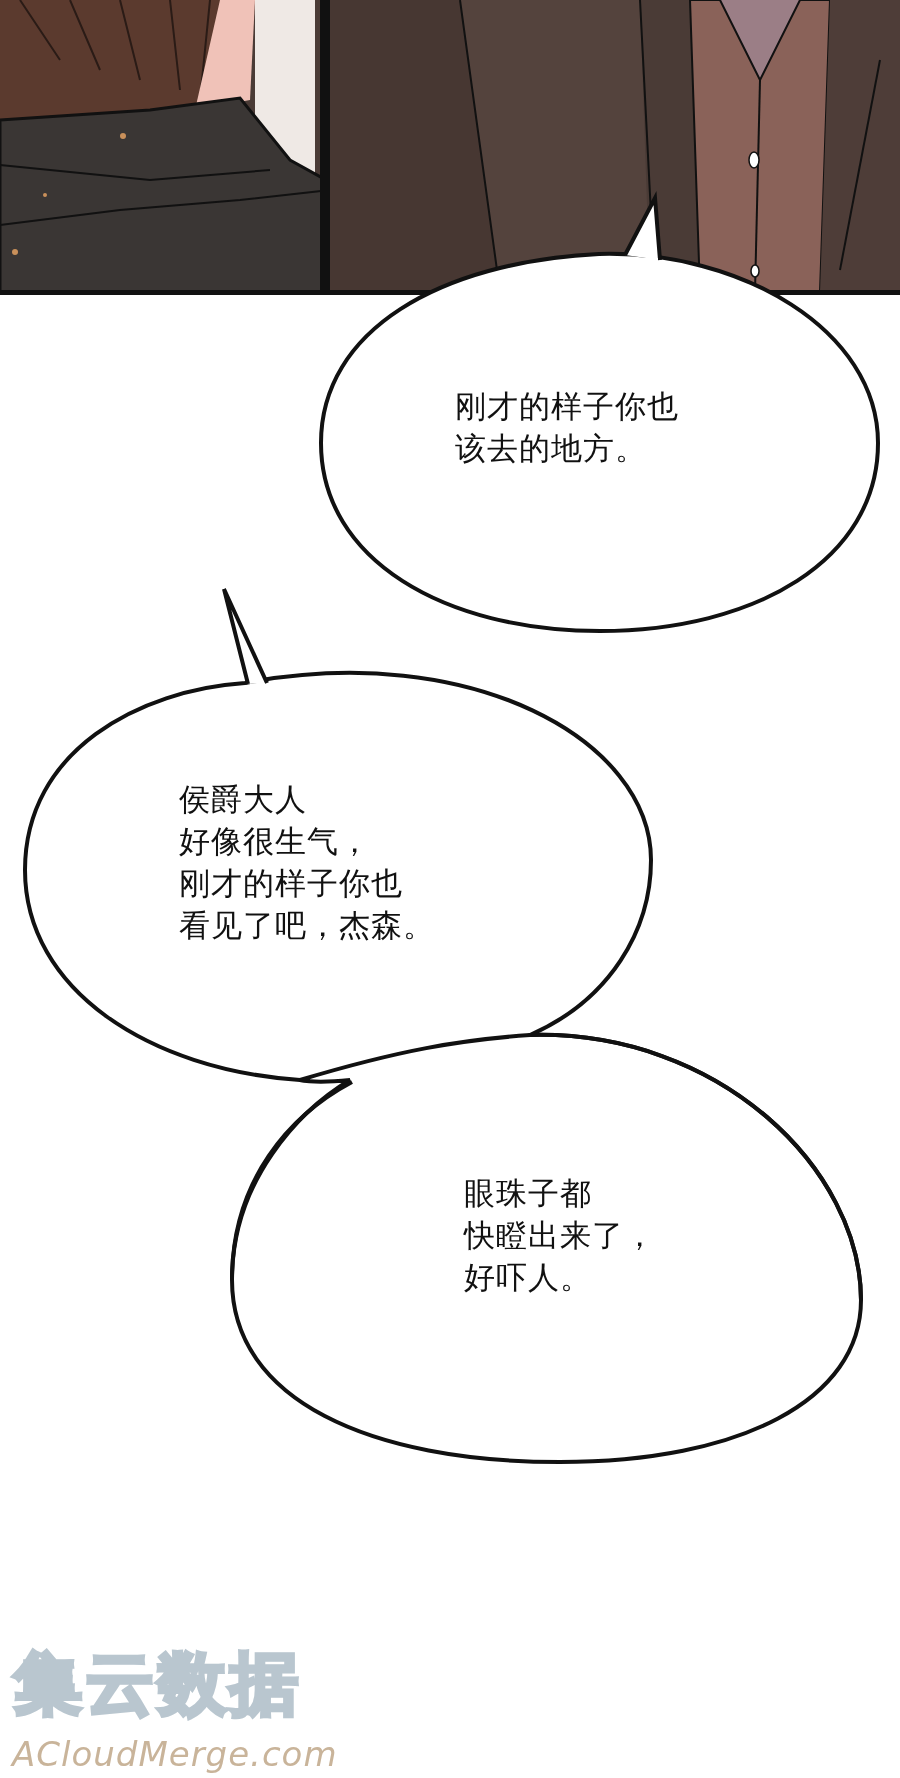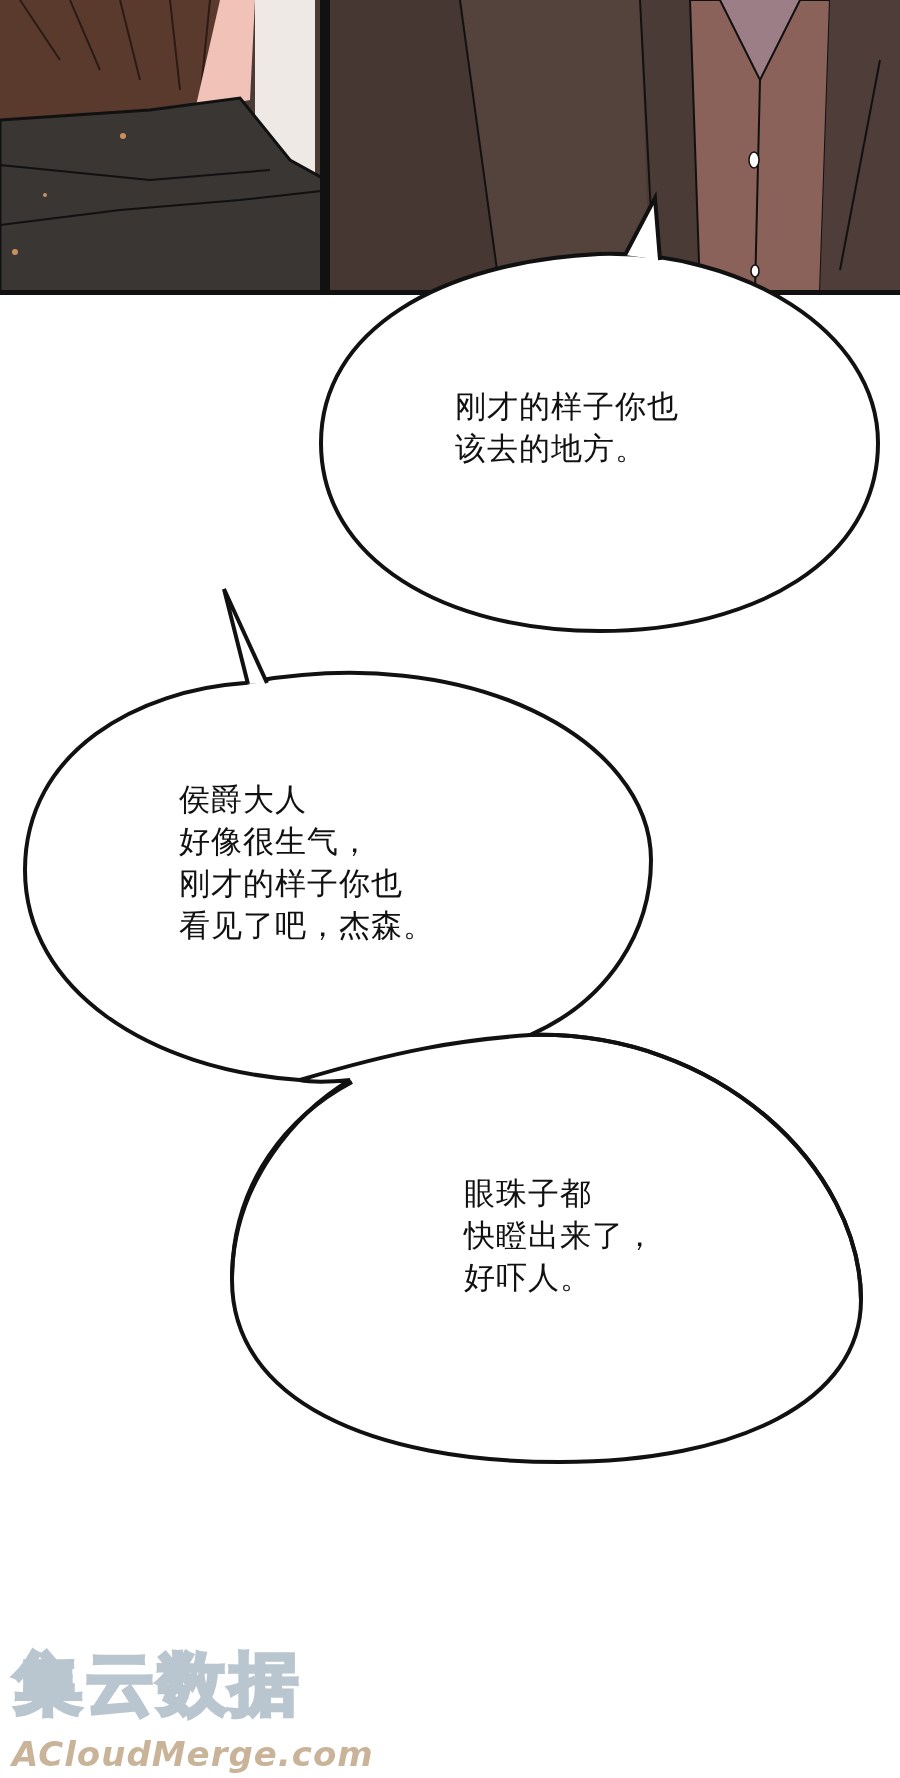--- a/index.html
+++ b/index.html
@@ -4,21 +4,21 @@
 <style>
   html, body { margin:0; padding:0; }
   body { width:900px; height:1778px; background:#ffffff; position:relative; overflow:hidden;
          font-family:"DejaVu Sans", "Liberation Sans", sans-serif; }
   .panel { position:absolute; left:0; top:0; width:900px; height:292px; overflow:hidden; background:#4a3b36; }
   .panel-border { position:absolute; left:0; top:290px; width:900px; height:5px; background:#111; }
   svg { position:absolute; left:0; top:0; }
   .bubble-text { position:absolute; color:#111; font-size:31px; line-height:42px; white-space:pre; letter-spacing:1px; }
   .wm-cn { position:absolute; left:14px; top:1636px; font-size:68px; font-weight:bold; letter-spacing:4px;
            color:#f4f6f8; -webkit-text-stroke:4px #b9c6cf; line-height:96px; }
-  .wm-en { position:absolute; left:12px; top:1734px; font-size:34px; font-weight:bold; font-style:italic;
+  .wm-en { position:absolute; left:12px; top:1734px; font-size:34px; font-weight:normal; font-style:italic;
            color:#c9b49a; line-height:40px; letter-spacing:1px; }
 </style>
 </head>
 <body>
 
 <div class="panel">
   <svg width="900" height="292" viewBox="0 0 900 292">
 
     <rect x="0" y="0" width="900" height="292" fill="#4a3b36"></rect>
 

